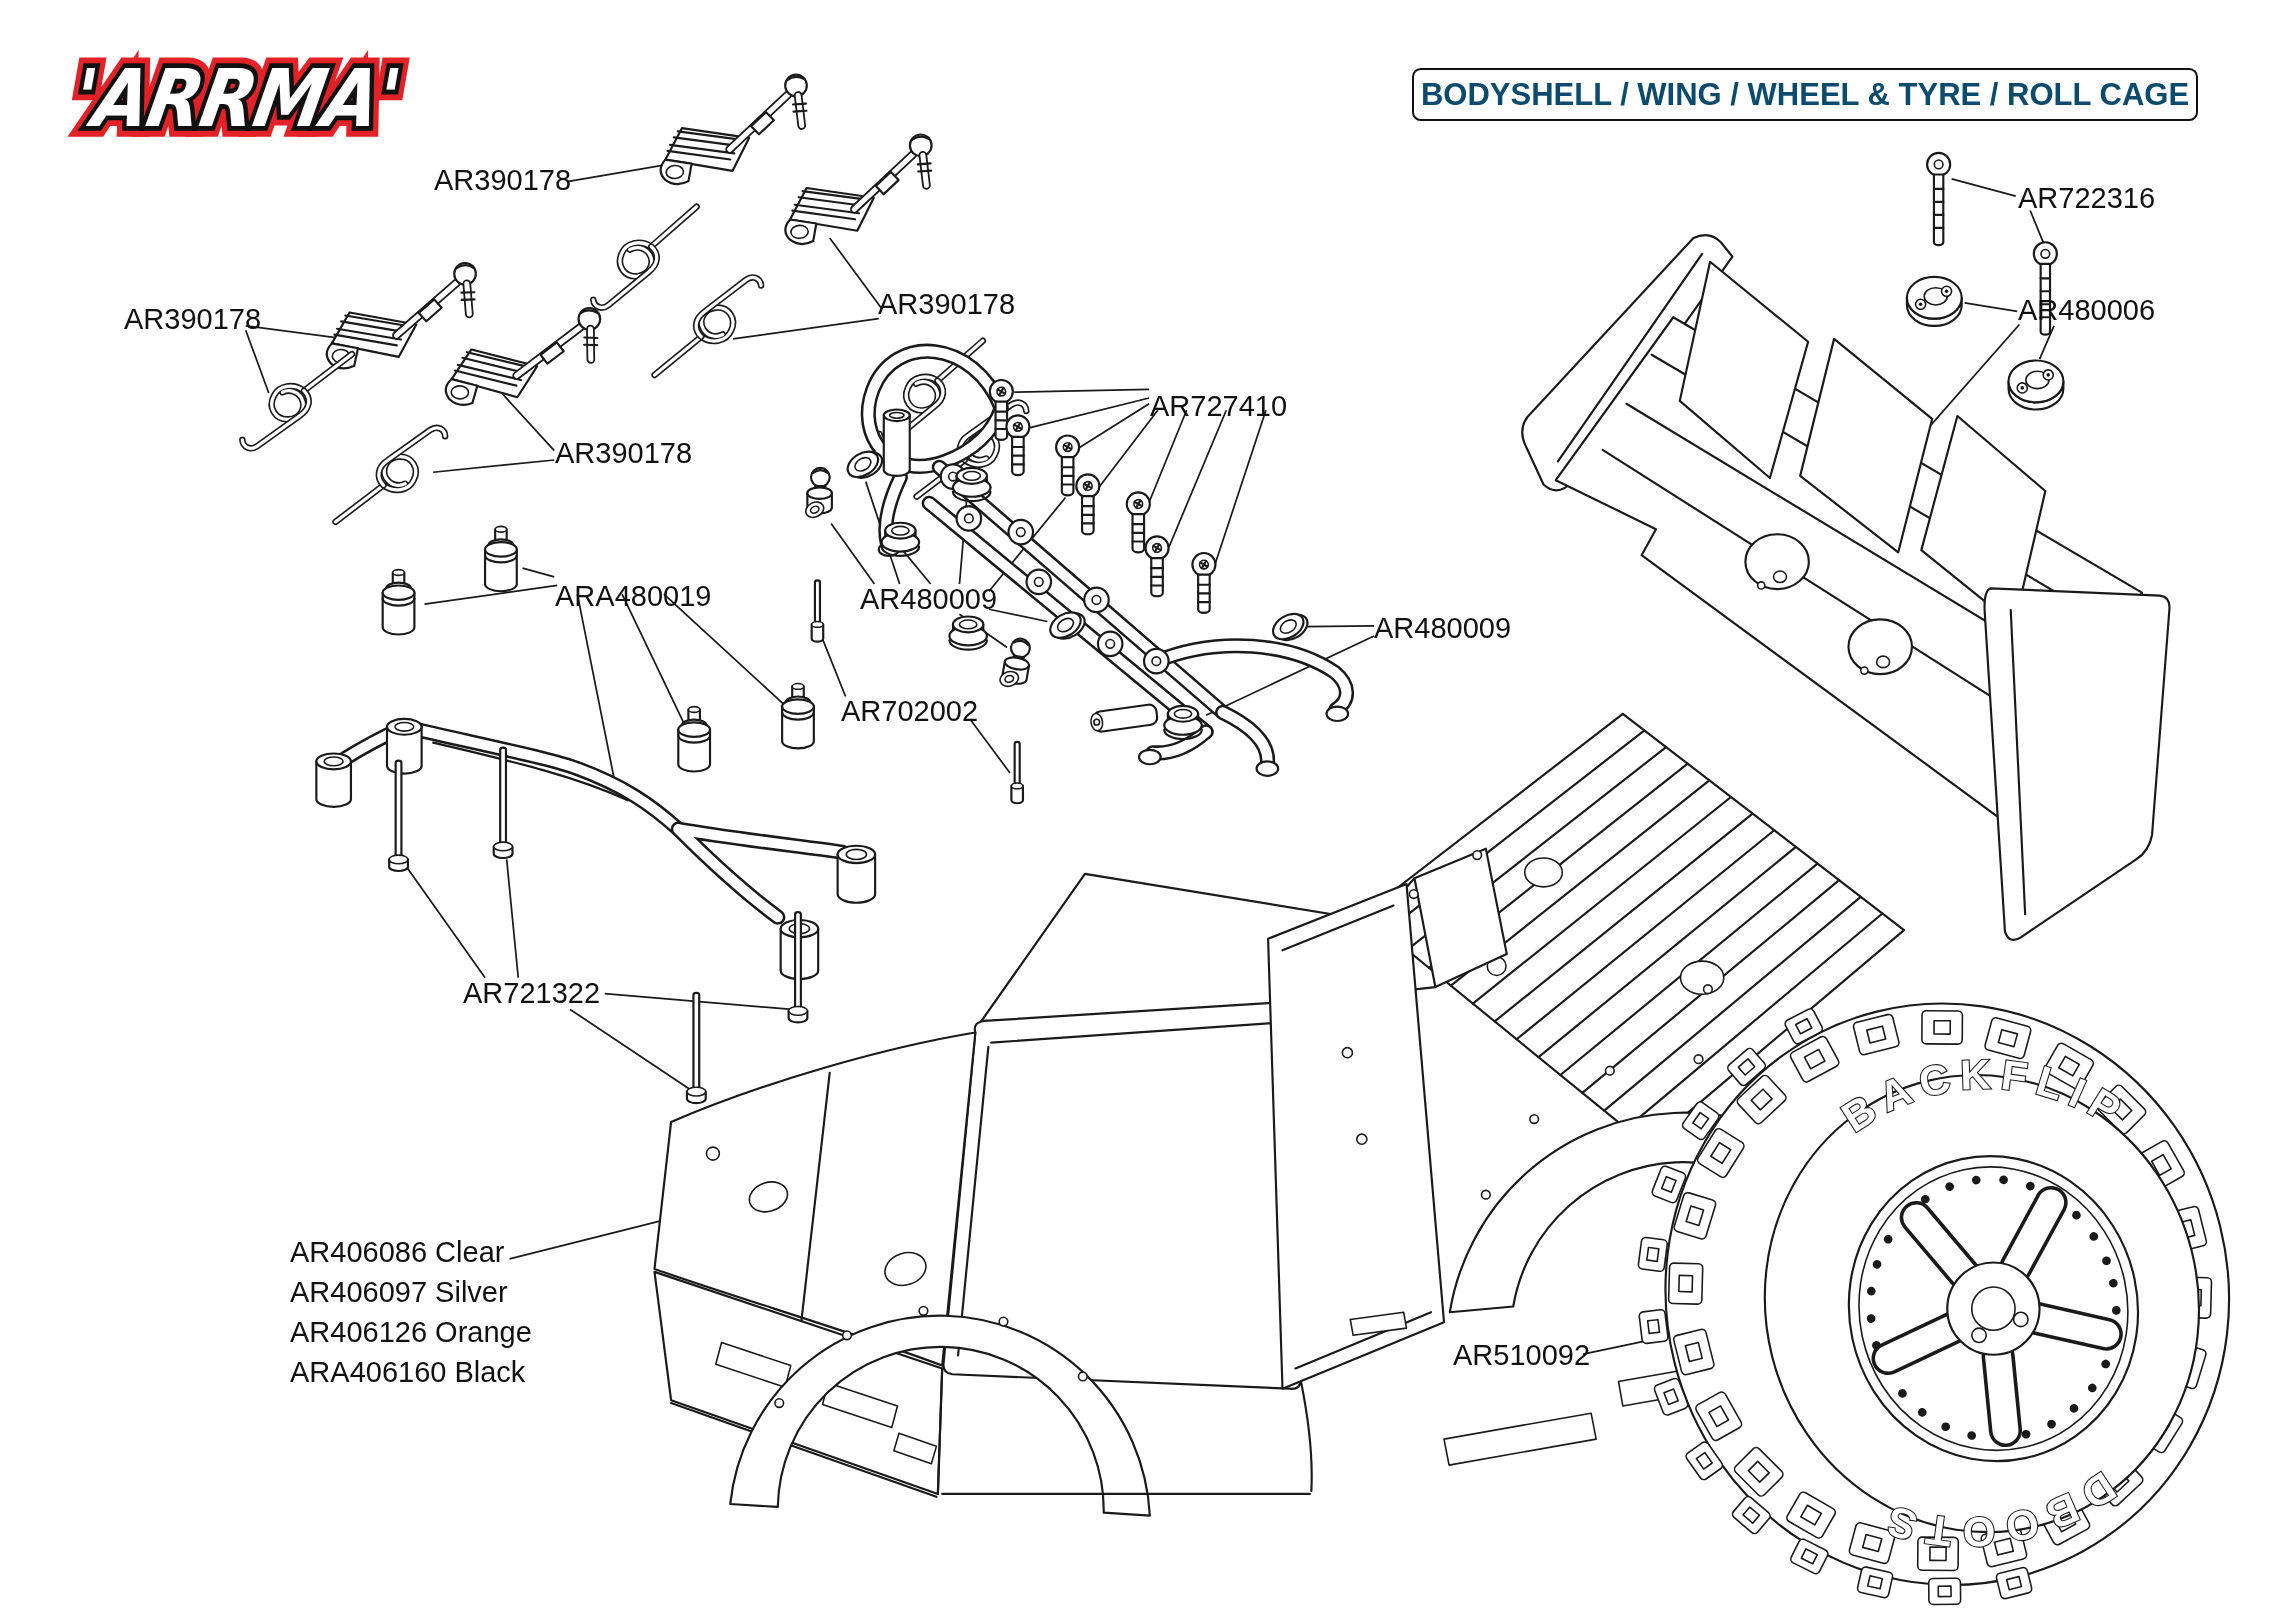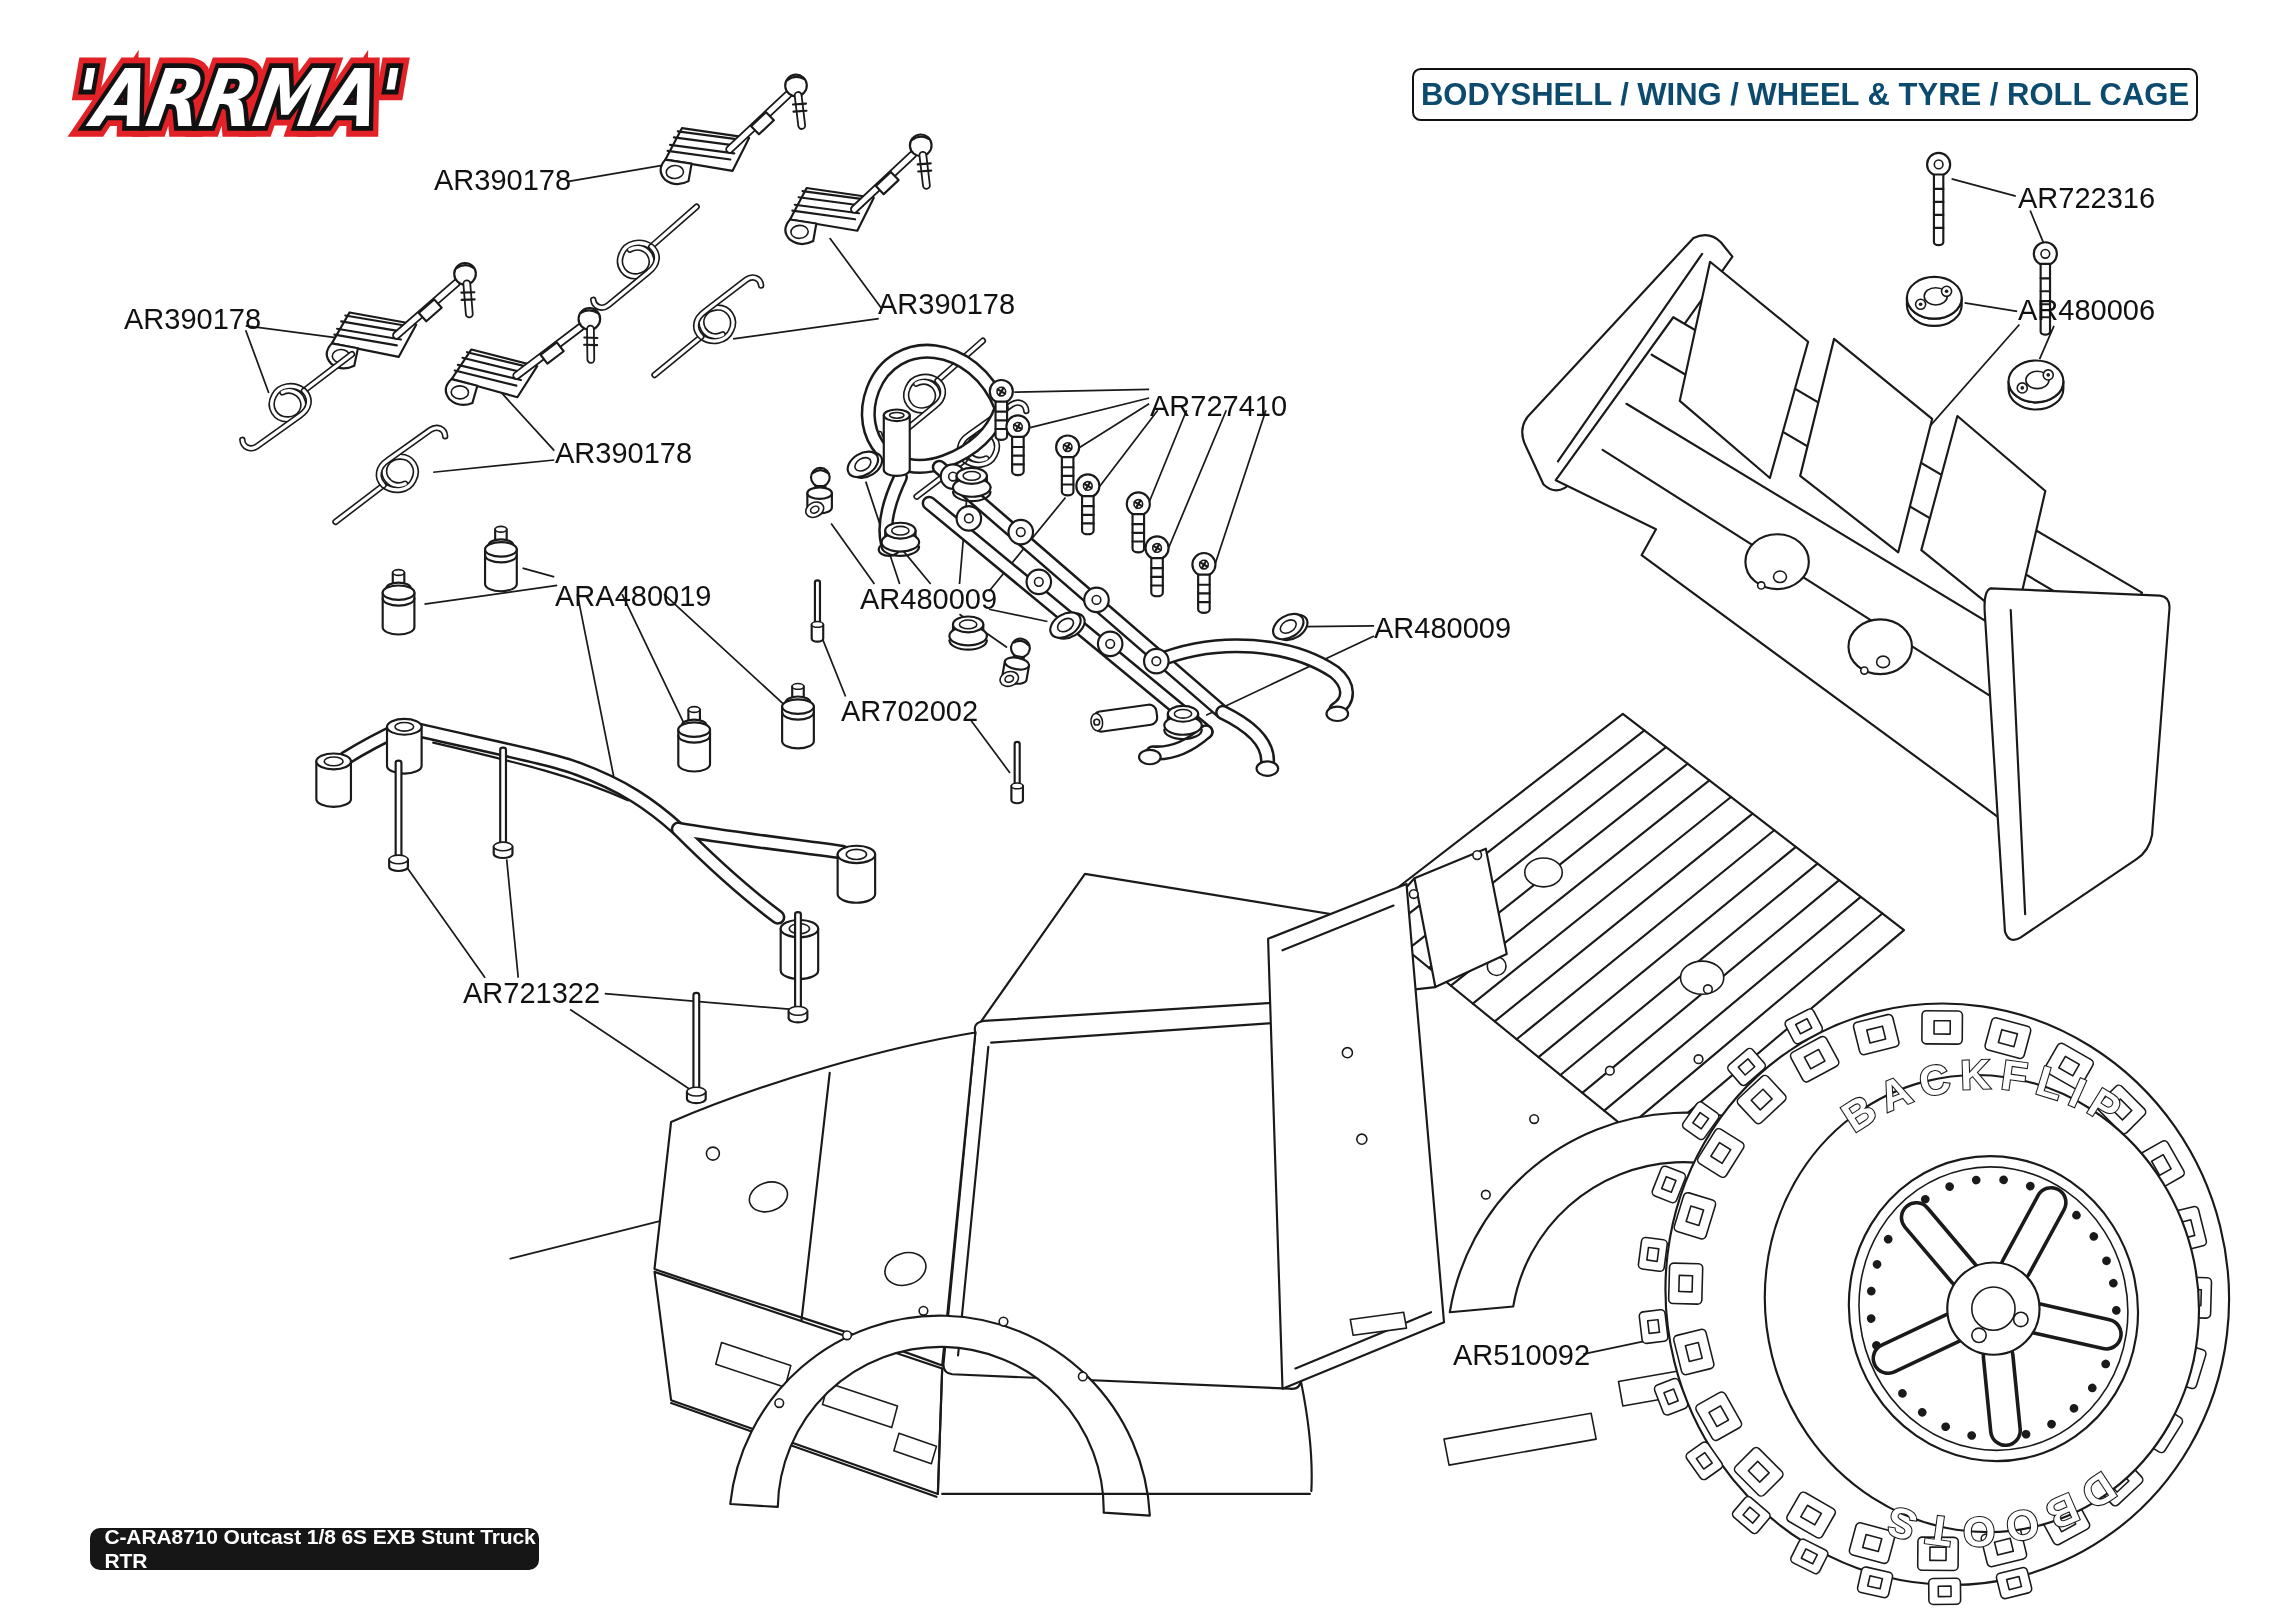--- a/index.html
+++ b/index.html
@@ -494,18 +494,21 @@
   <div class="plabel" style="left:1150px;top:390px">AR727410</div>
   <div class="plabel" style="left:2018px;top:182px">AR722316</div>
   <div class="plabel" style="left:2018px;top:294px">AR480006</div>
   <div class="plabel" style="left:860px;top:583px">AR480009</div>
   <div class="plabel" style="left:1374px;top:612px">AR480009</div>
   <div class="plabel" style="left:555px;top:580px">ARA480019</div>
   <div class="plabel" style="left:841px;top:695px">AR702002</div>
   <div class="plabel" style="left:463px;top:977px">AR721322</div>
   <div class="plabel" style="left:1453px;top:1339px">AR510092</div>
 
-
-  <div class="footerbox">
-    <span>C-ARA8710 Outcast 1/8 6S EXB Stunt Truck RTR</span>
+  <div class="options">
+    <div>AR406086 Clear</div>
+    <div>AR406097 Silver</div>
+    <div>AR406126 Orange</div>
+    <div>ARA406160 Black</div>
   </div>
+
 </div>
 
 
 </body></html>

